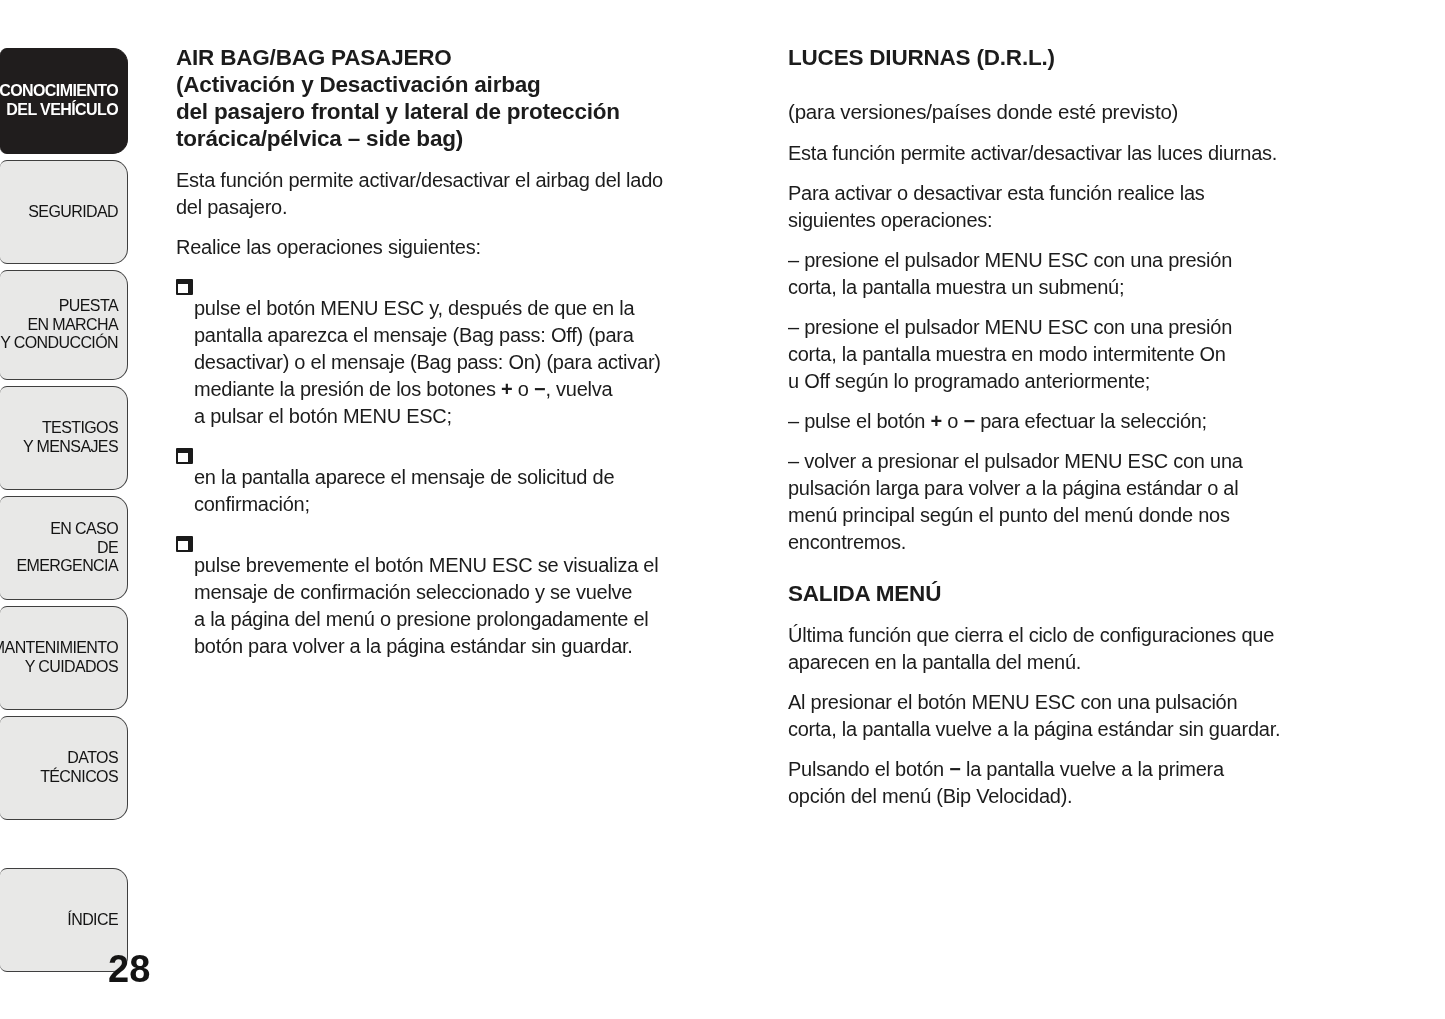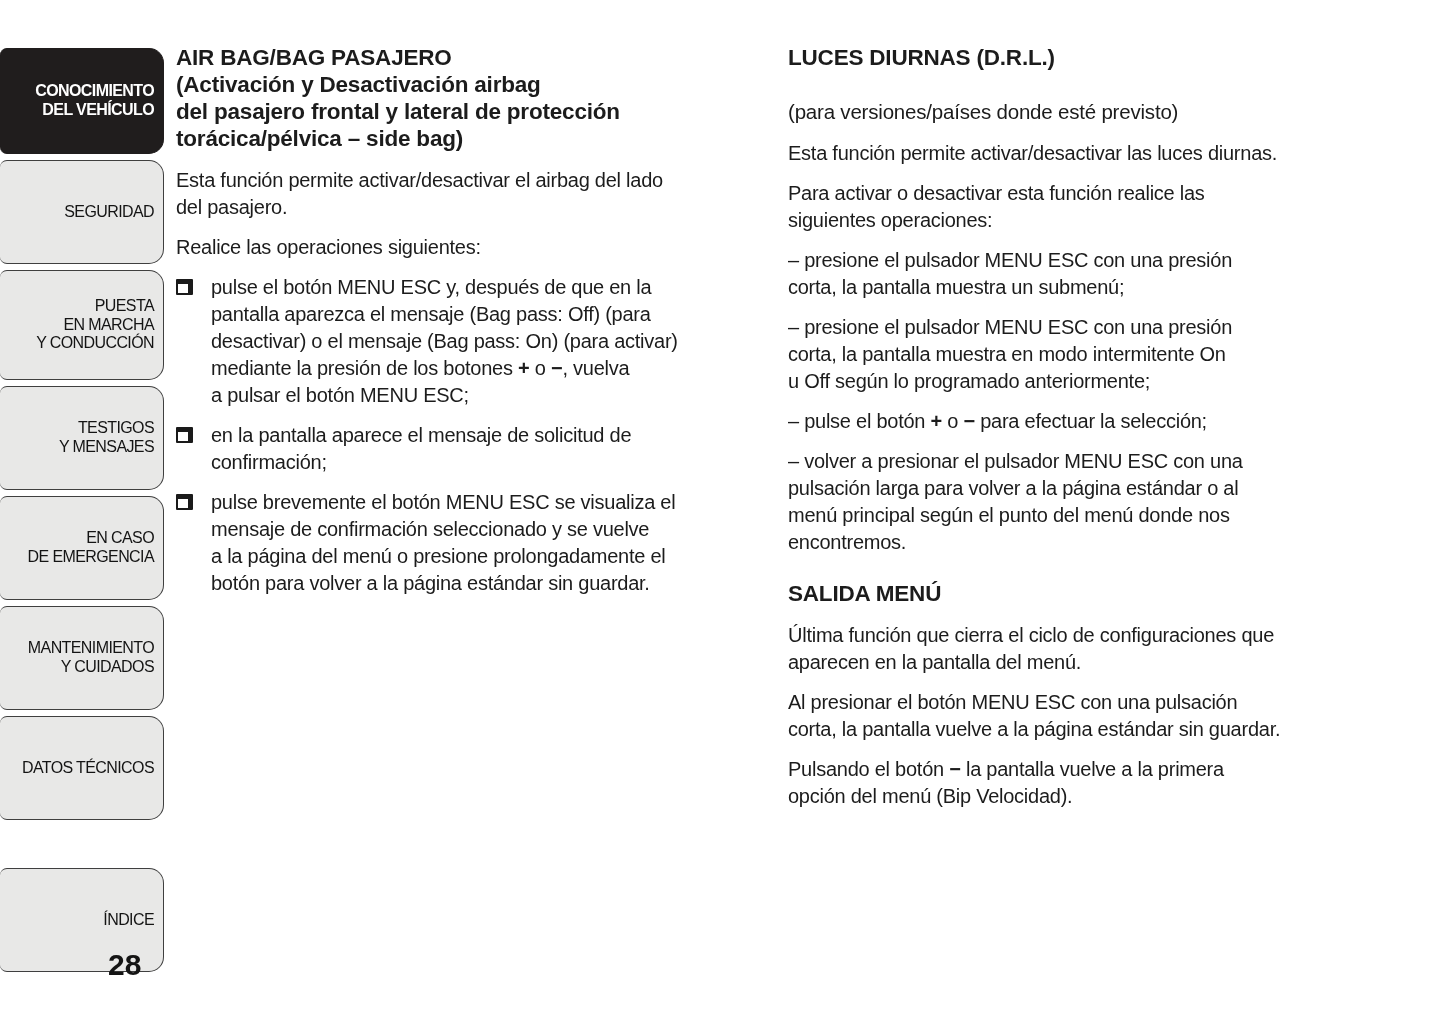--- a/index.html
+++ b/index.html
@@ -11,21 +11,21 @@
     color:#1c1c1c;
     overflow:hidden;
   }
 
   
   .sidebar{
     position:absolute;left:0;top:48px;width:152px;
   }
   .tab{
     box-sizing:border-box;
-    width:164px;
+    width:128px;
     margin-bottom:6px;
     background:#e8e8e7;
     border:1.5px solid #3f3f3f;
     border-left:none;
     border-radius:7px 15px 15px 7px;
     display:flex;
     align-items:center;
     justify-content:flex-end;
   }
   .tab-label{
@@ -50,21 +50,21 @@
   .h-tab3{height:110px;}
   .h-tab4{height:104px;}
   .h-tab5{height:104px;}
   .h-tab6{height:104px;}
   .h-tab7{height:104px;}
   .h-tab8{height:104px;margin-top:48px;}
 
   .page-number{
     position:absolute;
     left:108px;top:948px;
-    font-size:30px;
+    font-size:38px;
     font-weight:700;
     color:#141414;
   }
 
   
   .col{
     position:absolute;top:44px;
     font-size:20px;
     line-height:27px;
     letter-spacing:-0.25px;
@@ -85,20 +85,21 @@
     font-size:20.5px;
     margin-top:5px;
   }
   .para{
     margin:0 0 13px 0;
     white-space:pre-line;
   }
   .bullet{
     display:flex;
     margin:0 0 13px 0;
+    flex-direction:column;
   }
   .bullet-icon{
     flex:0 0 auto;
     box-sizing:border-box;
     width:17px;height:16px;
     margin:5px 0 0 0;
     border:2px solid #1a1a1a;
     border-top-width:5px;
     border-right-width:5px;
     border-radius:1px;

